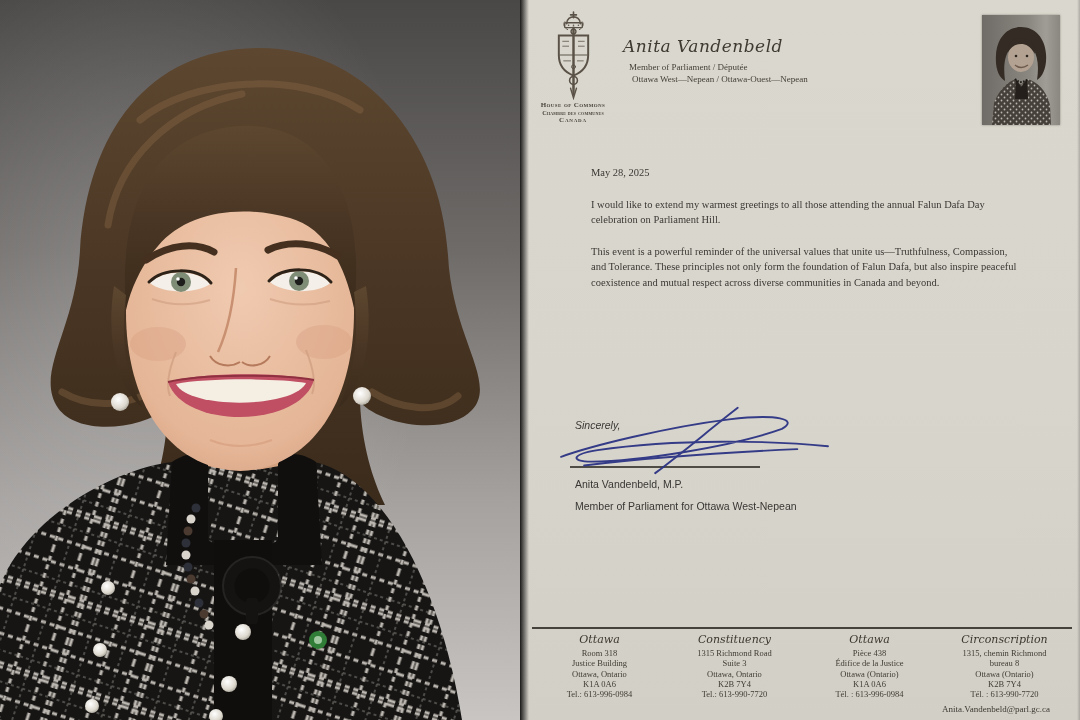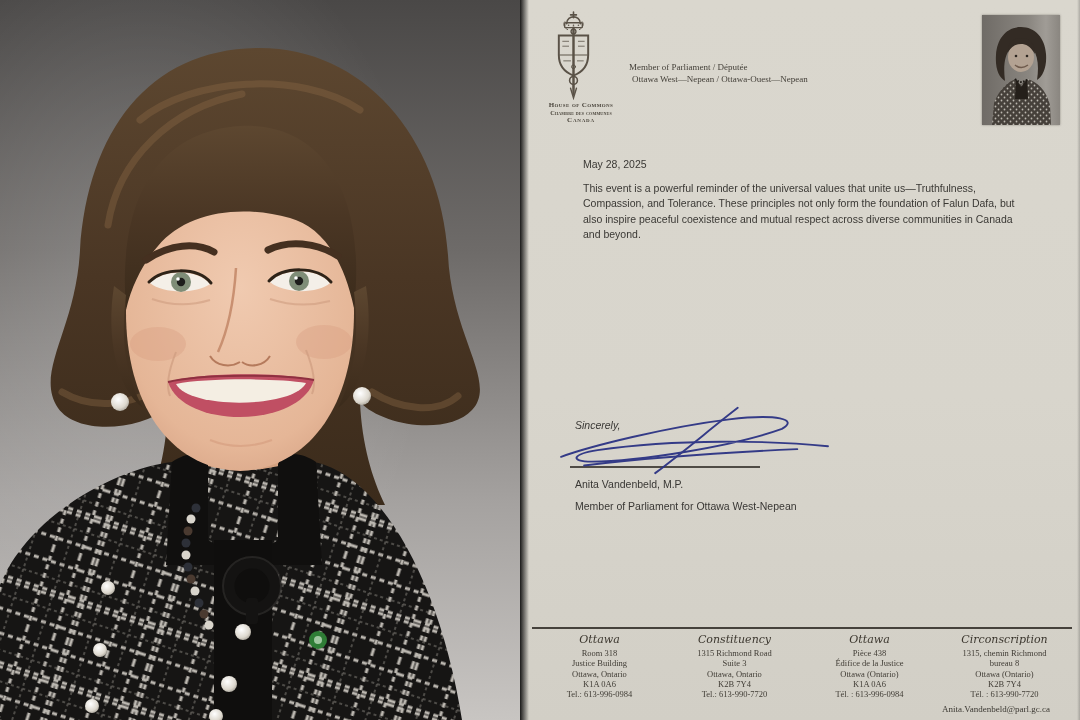--- a/index.html
+++ b/index.html
@@ -9,32 +9,32 @@
   .photo-panel svg{display:block;width:520px;height:720px;}
   
   .letter-panel{position:relative;width:560px;height:720px;flex:0 0 560px;
     background:linear-gradient(180deg,#dad7ce 0%,#d8d5cc 55%,#d2cfc6 100%);color:#393734;}
   .letter-panel::before{content:"";position:absolute;left:0;top:0;bottom:0;width:9px;z-index:9;
     background:linear-gradient(90deg,rgba(10,10,10,.92),rgba(10,10,10,0));}
   .letter-panel::after{content:"";position:absolute;right:0;top:0;bottom:0;width:3px;z-index:9;
     background:linear-gradient(270deg,rgba(40,40,40,.25),rgba(0,0,0,0));}
   .crest{position:absolute;left:30px;top:10px;width:47px;height:90px;}
   .org{position:absolute;left:1px;top:101px;width:104px;text-align:center;
-    font-family:"Liberation Serif",serif;color:#4a453c;padding-left:8px;}
+    font-family:"Liberation Serif",serif;color:#4a453c;}
   .org .l1{font-size:7px;letter-spacing:.4px;font-variant:small-caps;font-weight:bold;}
   .org .l2{font-size:6.3px;letter-spacing:.2px;font-variant:small-caps;font-weight:bold;}
   .org .l3{font-size:7px;letter-spacing:.8px;font-variant:small-caps;font-weight:bold;}
   .mp-name{position:absolute;left:103px;top:36px;font-family:"DejaVu Serif",serif;font-style:italic;
     font-size:17px;color:#3e3931;letter-spacing:.5px;}
   .mp-title{position:absolute;left:109px;top:62px;font-family:"Liberation Serif",serif;font-size:9px;color:#45413a;}
   .mp-riding{position:absolute;left:112px;top:74px;font-family:"Liberation Serif",serif;font-size:9px;color:#45413a;}
   .thumb{position:absolute;left:462px;top:15px;width:78px;height:110px;box-shadow:0 0 2px rgba(60,55,45,.5);}
   .thumb svg{display:block;width:78px;height:110px;}
   .body-text{position:absolute;left:55px;top:149px;width:462px;font-size:10.5px;line-height:15.5px;color:#3a3834;}
-  .body-text p{margin:8px;}
+  .body-text p{margin:16px;font-family:Liberation Serif, serif;}
   .p-date{margin:0;}
   .p1{margin-top:36px;}
   .p2{margin-top:15px;}
   .p3{margin-top:0px;}
   .p4{margin-top:5px;}
   .p5{margin-top:0px;}
   .closing{position:absolute;left:55px;top:419px;font-size:10.5px;font-style:italic;}
   .sig-svg{position:absolute;left:28px;top:404px;width:295px;height:72px;z-index:3;}
   .sig-line{position:absolute;left:50px;top:466px;width:190px;height:1.5px;background:#4f4b45;}
   .signer-name{position:absolute;left:55px;top:478px;font-size:10.5px;}
@@ -213,20 +213,21 @@
           <circle cx="29" cy="15.5" r="0.8"></circle>
         </g>
     </svg>
 
     <div class="org">
       <div class="l1">House of Commons</div>
       <div class="l2">Chambre des communes</div>
       <div class="l3">Canada</div>
     </div>
 
+    <div class="mp-name">Anita Vandenbeld</div>
     <div class="mp-title">Member of Parliament / Députée</div>
     <div class="mp-riding">Ottawa West—Nepean / Ottawa-Ouest—Nepean</div>
 
     <div class="thumb">
       <svg viewBox="0 0 78 110" aria-hidden="true">
         <defs>
           <linearGradient id="tbg" x1="0" y1="0" x2="1" y2="0">
             <stop offset="0" stop-color="#6f6b66"></stop>
               <stop offset="0.6" stop-color="#8a8680"></stop>
             <stop offset="0.82" stop-color="#a09c96"></stop>
@@ -247,20 +248,21 @@
           <circle cx="45" cy="41" r="1.3" fill="#2c2620"></circle>
         <path d="M33,50 Q39,55 46,50" stroke="#6e5a4c" stroke-width="1.5" fill="none"></path>
         <path d="M10,110 L12,88 C18,72 28,66 34,64 L39,70 L45,64 C54,66 64,74 68,90 L69,110 Z" fill="url(#speck)"></path>
         <path d="M34,64 L39,72 L45,64 L46,84 L33,84 Z" fill="#241f1a"></path>
         <path d="M33,64 Q39,70 46,64" stroke="#1c1814" stroke-width="2" stroke-dasharray="1.5 1.5" fill="none"></path>
       </svg>
     </div>
 
     <div class="body-text">
       <p class="p-date">May 28, 2025</p>
+      <p class="p1">I would like to extend my warmest greetings to all those attending the annual Falun Dafa Day celebration on Parliament Hill.</p>
       <p class="p2">This event is a powerful reminder of the universal values that unite us—Truthfulness, Compassion, and Tolerance. These principles not only form the foundation of Falun Dafa, but also inspire peaceful coexistence and mutual respect across diverse communities in Canada and beyond.</p>
     </div>
 
     <div class="closing">Sincerely,</div>
 
     <svg class="sig-svg" viewBox="0 0 300 75" aria-hidden="true">
       <g stroke="#2c3384" stroke-width="2" fill="none" stroke-linecap="round" opacity="0.95">
         <path d="M194,4 C168,24 135,52 108,72"></path>
         <path d="M10,55 C40,44 120,24 185,16 C235,10 258,16 240,26 C190,44 90,60 42,60 C18,60 22,52 48,48 C130,36 230,38 288,44"></path>
         <path d="M34,64 C100,56 190,50 256,47"></path>

